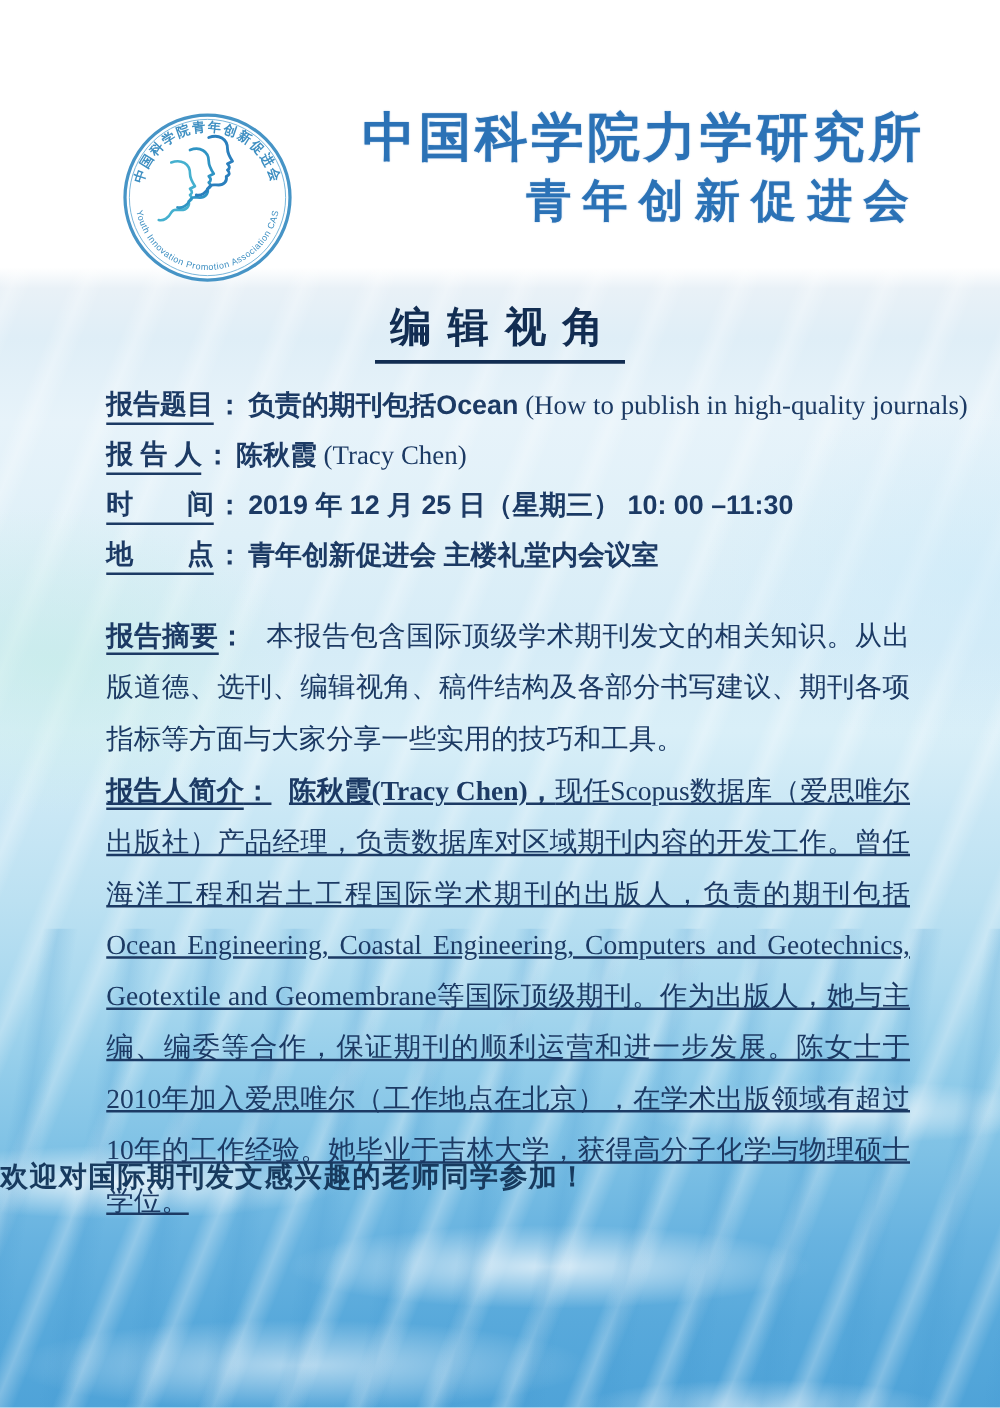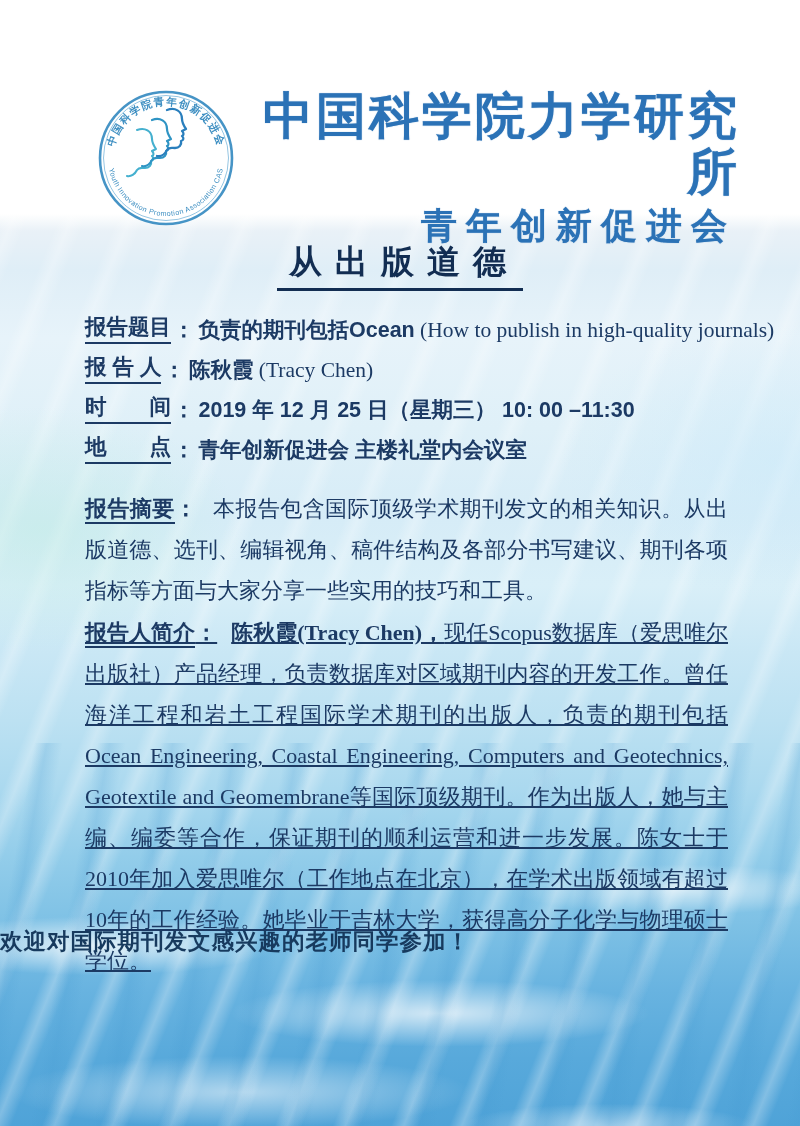--- a/index.html
+++ b/index.html
@@ -22,27 +22,27 @@
   .poster::after{
     content:"";position:absolute;left:0;right:0;bottom:0;height:34%;
     background:repeating-linear-gradient(100deg, rgba(70,155,210,0) 0 34px, rgba(70,155,210,.22) 46px, rgba(70,155,210,0) 62px);
     pointer-events:none;
   }
   .header{position:absolute;top:88px;left:96px;right:58px;display:flex;align-items:flex-start;z-index:2;}
   .logo{width:140px;height:140px;flex:0 0 auto;}
   .org-titles{flex:1;text-align:right;color:#2b72b6;
     font-family:"Liberation Serif","DejaVu Serif",serif;font-weight:700;line-height:1.12;
     text-shadow:0 0 1px rgba(43,114,182,.65);}
-  .org-line1{font-size:50px;letter-spacing:3px;padding-right:2px;}
+  .org-line1{font-size:42px;letter-spacing:3px;padding-right:2px;}
   .org-line2{font-size:36px;letter-spacing:9px;padding-right:6px;margin-top:6px;}
   .page-title{position:absolute;top:240px;left:0;right:0;text-align:center;z-index:2;}
   .page-title span{display:inline-block;font-size:33px;font-weight:800;color:#122d52;
     letter-spacing:13px;border-bottom:3px solid #122d52;padding:0 4px 3px 12px;}
   .info{position:absolute;top:304px;left:85px;right:70px;z-index:2;color:#1c3a64;}
-  .info-row{height:40px;line-height:28px;margin-bottom:0;display:flex;align-items:flex-end;font-size:21.5px;}
+  .info-row{height:40px;line-height:28px;margin-bottom:0;display:flex;align-items:center;font-size:21.5px;}
   .info-label{font-weight:800;border-bottom:2.5px solid #1c3a64;padding-bottom:1px;white-space:pre;}
   .info-colon{font-weight:800;margin:0 4px 0 2px;}
   .val-cn{font-weight:800;white-space:pre;}
   .val-en{font-family:"Liberation Serif","DejaVu Serif",serif;font-weight:400;font-size:21.5px;white-space:pre;}
   .para{position:absolute;left:85px;right:72px;z-index:2;color:#1c3a64;
     font-family:"Liberation Serif","DejaVu Serif",serif;font-size:22px;line-height:41px;
     text-align:justify;}
   .abstract{top:488px;}
   .bio{top:612px;text-decoration:underline;}
   .p-label{font-family:"Liberation Sans","DejaVu Sans",sans-serif;font-weight:800;
@@ -87,21 +87,21 @@
         </g>
       </g>
     </svg>
     <div class="org-titles">
       <div class="org-line1">中国科学院力学研究所</div>
       <div class="org-line2">青年创新促进会</div>
     </div>
   </div>
 
   <div class="page-title">
-    <span>从出版道德</span>
+    <span>编辑视角</span>
   </div>
 
   <div class="info">
     <div class="info-row">
       <span class="info-label">报告题目</span>
         <span class="info-colon">：</span>
         <span class="val-cn">负责的期刊包括Ocean</span>
         <span class="val-en"> (How to publish in high-quality journals)</span>
     </div>
     <div class="info-row">

